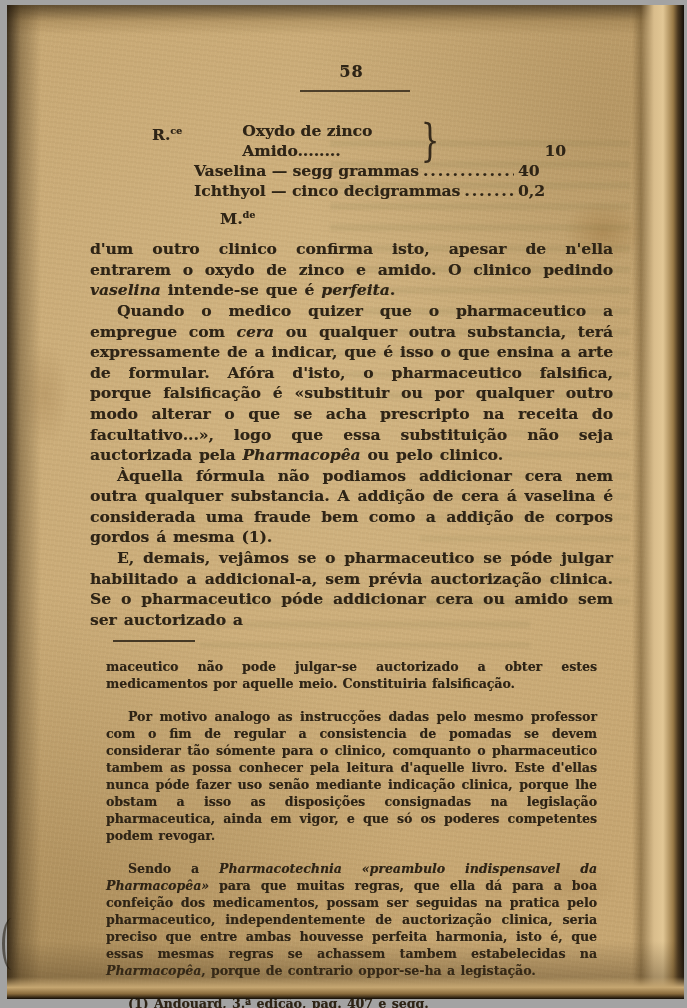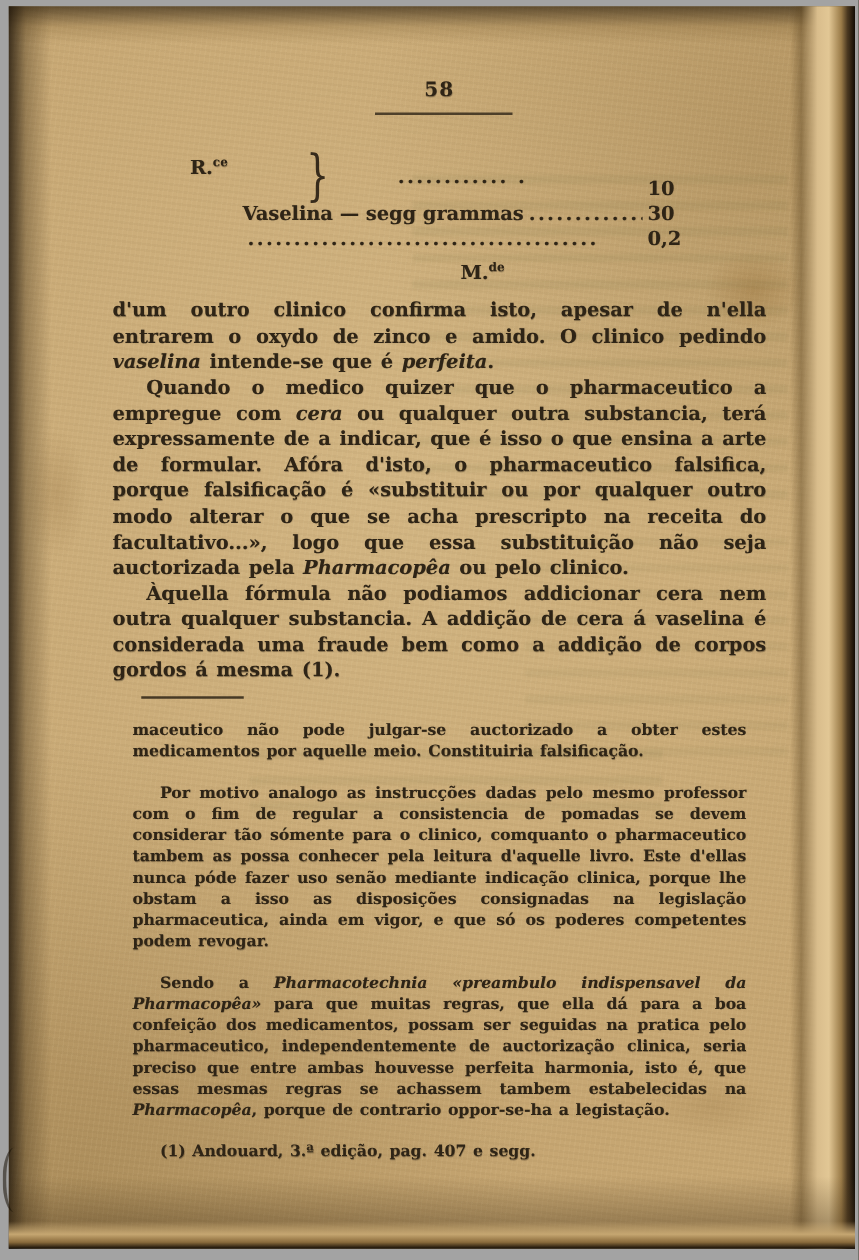--- a/index.html
+++ b/index.html
@@ -84,21 +84,21 @@
   .f-2lines{display:flex;flex-direction:column;white-space:nowrap;}
   .f-brace{
     font-size:44px;font-weight:normal;line-height:40px;
     transform:scaleX(.65);margin:0 0 0 -2px;color:rgba(46,36,22,.9);
   }
   .f-aa{white-space:nowrap;margin-left:2px;}
   .f-leader{flex:1 1 0;overflow:hidden;white-space:nowrap;letter-spacing:2px;margin:0 4px;}
   .f-val{width:34px;text-align:left;white-space:nowrap;align-self:flex-end;}
   .f-row{display:flex;align-items:baseline;margin-left:42px;}
   .f-row .f-label{white-space:nowrap;}
-  .f-sig{margin:4px 0 0 68px;text-align:center;}
+  .f-sig{margin:4px 0 0 68px;}
   
   .fn-rule{margin:10px 0 0 23px;width:82px;border-top:2px solid rgba(46,36,22,.85);}
   .footnote{margin-top:13px;}
   p.fn{
     margin:16px;font-size:12.5px;line-height:17px;text-align:justify;word-spacing:1px;
   }
   p.fn.indent{text-indent:22px;}
 </style>
 </head>
 <body>
@@ -118,39 +118,45 @@
     <div class="page-header">
       <span class="pagenum">58</span>
       <div class="pagenum-rule"></div>
     </div>
 
     <div class="para-block">
 
       <div class="formula">
         <div class="f-top">
           <span class="f-prefix"><span>R.</span><sup>ce</sup></span>
+          <span class="f-2lines">
+            <span>Oxydo de zinco</span>
+            <span>Amido........</span>
+          </span>
           <span class="f-brace">}</span>
           <span class="f-leader">............ .</span>
           <span class="f-val">10</span>
         </div>
         <div class="f-row">
           <span class="f-label">Vaselina — segg grammas</span>
           <span class="f-leader">......................................</span>
-          <span class="f-val">30</span>
+          <span class="f-val">40</span>
         </div>
         <div class="f-row">
+          <span class="f-label">Ichthyol — cinco decigrammas</span>
           <span class="f-leader">......................................</span>
           <span class="f-val">0,2</span>
         </div>
         <div class="f-sig"><span>M.</span><sup>de</sup></div>
       </div>
 
       <p class="main"><span>d'um outro clinico confirma isto, apesar de n'ella entrarem o oxydo de zinco e amido. O clinico pedindo </span><span class="it">vaselina</span><span> intende-se que é </span><span class="it">perfeita</span><span>.</span></p>
       <p class="main indent"><span>Quando o medico quizer que o pharmaceutico a empregue com </span><span class="it">cera</span><span> ou qualquer outra substancia, terá expressamente de a indicar, que é isso o que ensina a arte de formular. Afóra d'isto, o pharmaceutico falsifica, porque falsificação é «substituir ou por qualquer outro modo alterar o que se acha prescripto na receita do facultativo...», logo que essa substituição não seja auctorizada pela </span><span class="it">Pharmacopêa</span><span> ou pelo clinico.</span></p>
       <p class="main indent"><span>Àquella fórmula não podiamos addicionar cera nem outra qualquer substancia. A addição de cera á vaselina é considerada uma fraude bem como a addição de corpos gordos á mesma (1).</span></p>
+      <p class="main indent"><span>E, demais, vejâmos se o pharmaceutico se póde julgar habilitado a addicional-a, sem prévia auctorização clinica. Se o pharmaceutico póde addicionar cera ou amido sem ser auctorizado a</span></p>
     </div>
 
     <div class="fn-rule"></div>
 
     <div class="footnote">
       <p class="fn"><span>maceutico não pode julgar-se auctorizado a obter estes medicamentos por aquelle meio. Constituiria falsificação.</span></p>
       <p class="fn indent"><span>Por motivo analogo as instrucções dadas pelo mesmo professor com o fim de regular a consistencia de pomadas se devem considerar tão sómente para o clinico, comquanto o pharmaceutico tambem as possa conhecer pela leitura d'aquelle livro. Este d'ellas nunca póde fazer uso senão mediante indicação clinica, porque lhe obstam a isso as disposições consignadas na legislação pharmaceutica, ainda em vigor, e que só os poderes competentes podem revogar.</span></p>
       <p class="fn indent"><span>Sendo a </span><span class="it">Pharmacotechnia</span><span> </span><span class="it">«preambulo indispensavel da Pharmacopêa»</span><span> para que muitas regras, que ella dá para a boa confeição dos medicamentos, possam ser seguidas na pratica pelo pharmaceutico, independentemente de auctorização clinica, seria preciso que entre ambas houvesse perfeita harmonia, isto é, que essas mesmas regras se achassem tambem estabelecidas na </span><span class="it">Pharmacopêa</span><span>, porque de contrario oppor-se-ha a legistação.</span></p>
       <p class="fn indent"><span>(1) Andouard, 3.ª edição, pag. 407 e segg.</span></p>
     </div>

